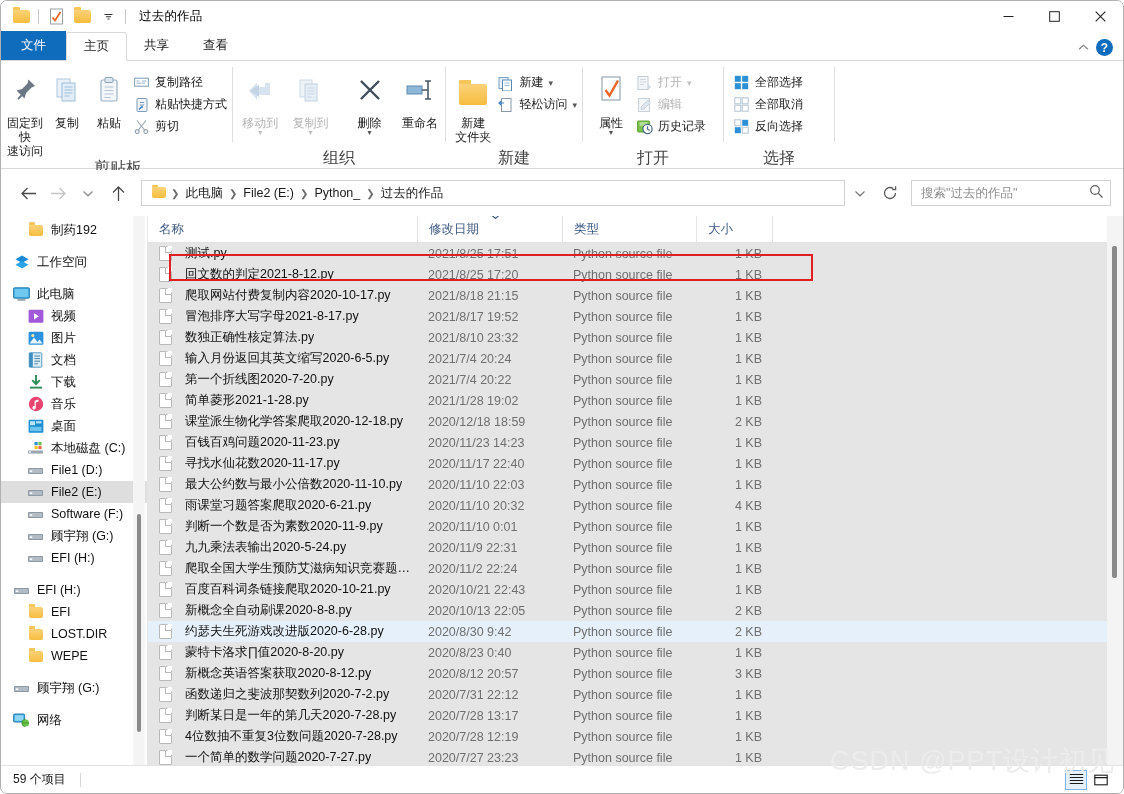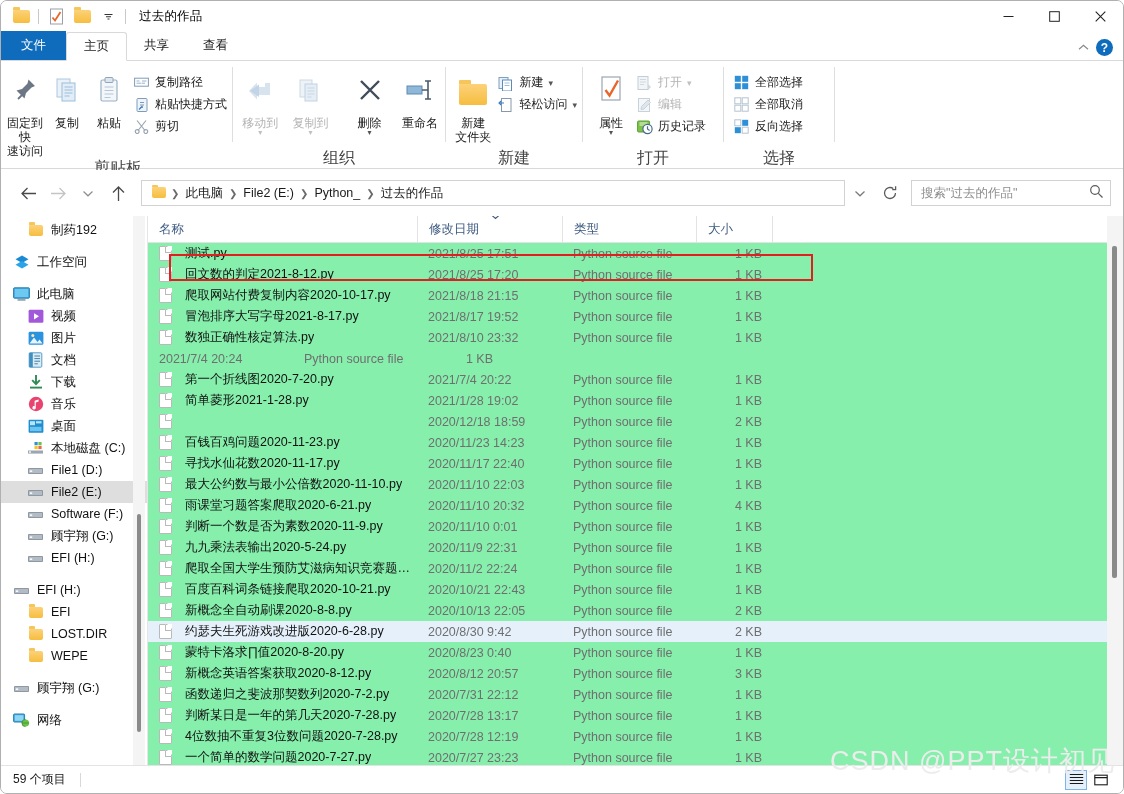--- a/index.html
+++ b/index.html
@@ -138,21 +138,21 @@
   }
   .navitem.sel { background: #dedede; }
   .navitem.indent1 { padding-left: 26px; }
   .navitem.spacer-top { margin-top: 10px; }
   .nic { width: 17px; height: 17px; flex: 0 0 17px; display: flex; align-items: center; justify-content: center; }
   .navsb { position: absolute; top: 0; right: 2px; width: 12px; bottom: 0; background: #f4f4f4; }
   .navsb-thumb { position: absolute; left: 4px; width: 4px; top: 298px; height: 218px; background: #8a8a8a; border-radius: 2px; }
 
   .nav-vline { width: 1px; background: #e5e5e5; }
 
-  .list { flex: 1; position: relative; overflow: hidden; background: #86efac; }
+  .list { flex: 1; position: relative; overflow: hidden; background: #e5e5e5; }
   .hdr {
     display: flex; height: 27px; align-items: center;
     border-bottom: 1px solid #e3e3e3; color: #3d5a80; font-size: 12.5px;
     background: #fff; position: relative;
   }
   .hdr .cell { padding-left: 11px; height: 27px; display: flex; align-items: center; position: relative; }
   .hdr .cell + .cell { border-left: 1px solid #e3e3e3; }
   .hdr .sortmark { position: absolute; left: 50%; top: -5px; color: #3d5a80; font-size: 10px; }
   .c-name { width: 269px; }
   .c-date { width: 145px; }
@@ -839,20 +839,24 @@
           <div class="row">
             <div class="nm">
               <span class="pyico"></span>
               <span class="nmtxt">数独正确性核定算法.py</span>
             </div>
             <div class="dt">2021/8/10 23:32</div>
             <div class="ty">Python source file</div>
             <div class="sz">1 KB</div>
           </div>
           <div class="row">
+            <div class="nm">
+              <span class="pyico"></span>
+              <span class="nmtxt">输入月份返回其英文缩写2020-6-5.py</span>
+            </div>
             <div class="dt">2021/7/4 20:24</div>
             <div class="ty">Python source file</div>
             <div class="sz">1 KB</div>
           </div>
           <div class="row">
             <div class="nm">
               <span class="pyico"></span>
               <span class="nmtxt">第一个折线图2020-7-20.py</span>
             </div>
             <div class="dt">2021/7/4 20:22</div>
@@ -864,20 +868,21 @@
               <span class="pyico"></span>
               <span class="nmtxt">简单菱形2021-1-28.py</span>
             </div>
             <div class="dt">2021/1/28 19:02</div>
             <div class="ty">Python source file</div>
             <div class="sz">1 KB</div>
           </div>
           <div class="row">
             <div class="nm">
               <span class="pyico"></span>
+              <span class="nmtxt">课堂派生物化学答案爬取2020-12-18.py</span>
             </div>
             <div class="dt">2020/12/18 18:59</div>
             <div class="ty">Python source file</div>
             <div class="sz">2 KB</div>
           </div>
           <div class="row">
             <div class="nm">
               <span class="pyico"></span>
               <span class="nmtxt">百钱百鸡问题2020-11-23.py</span>
             </div>

